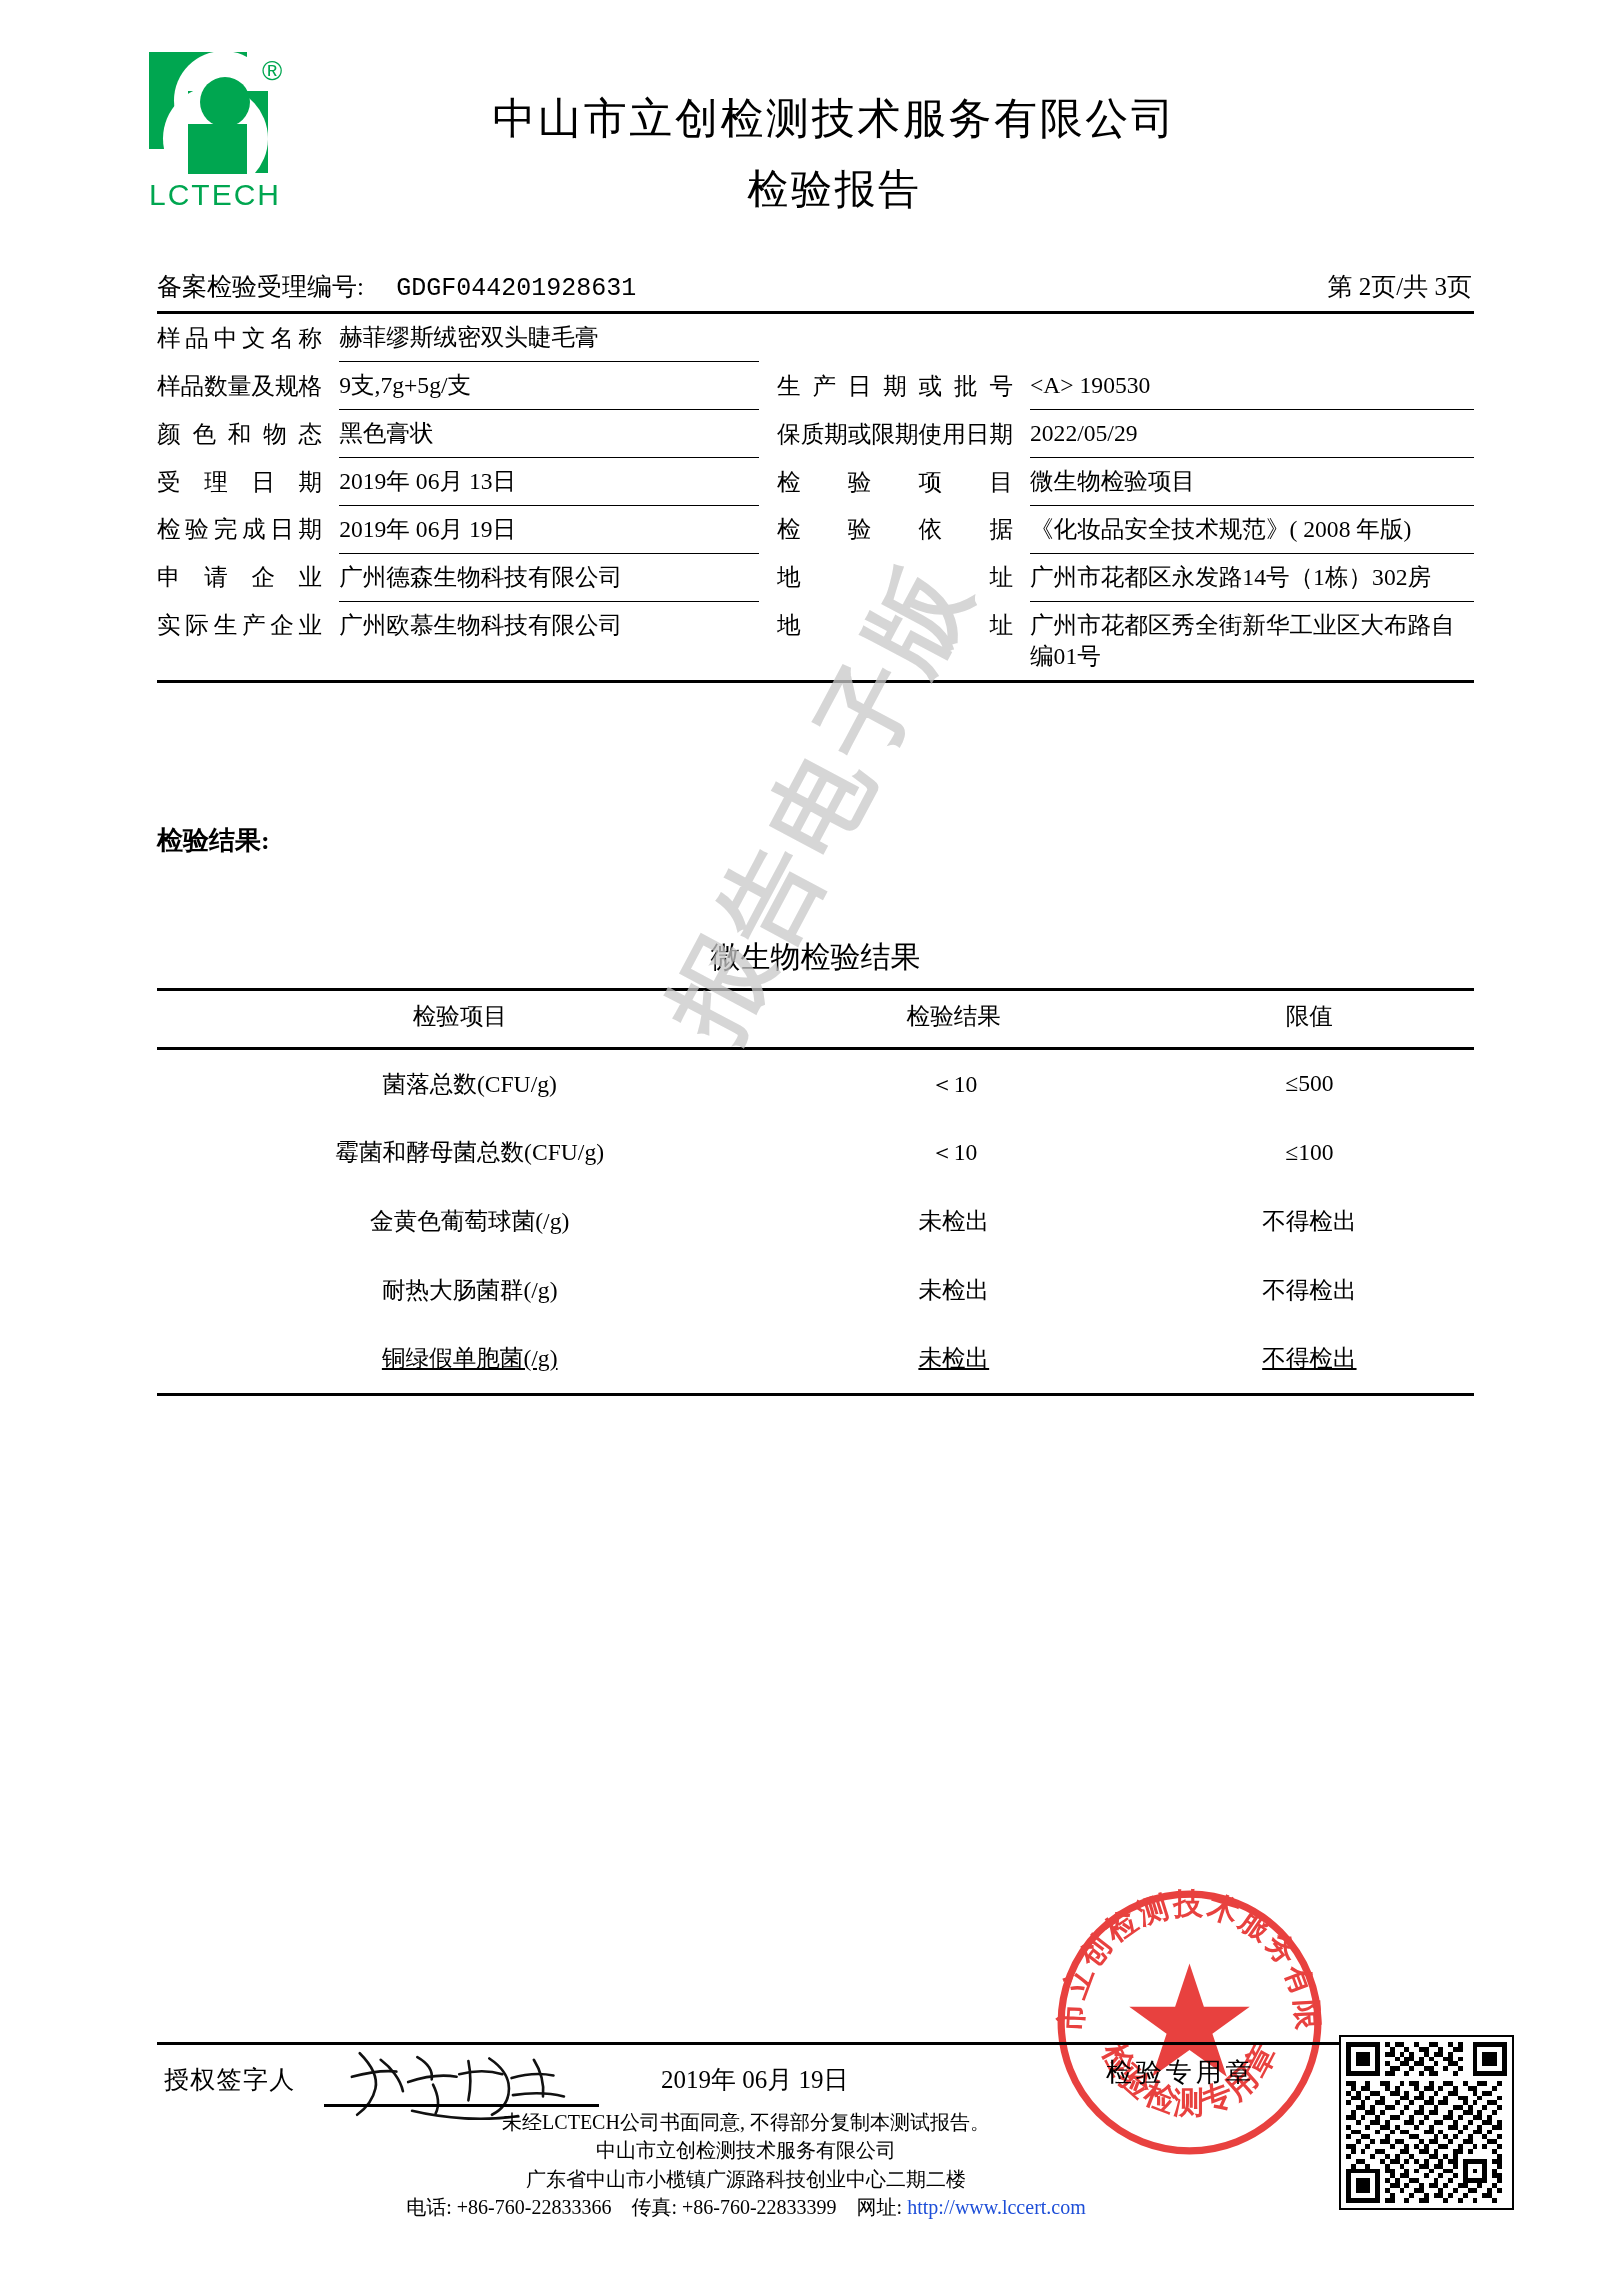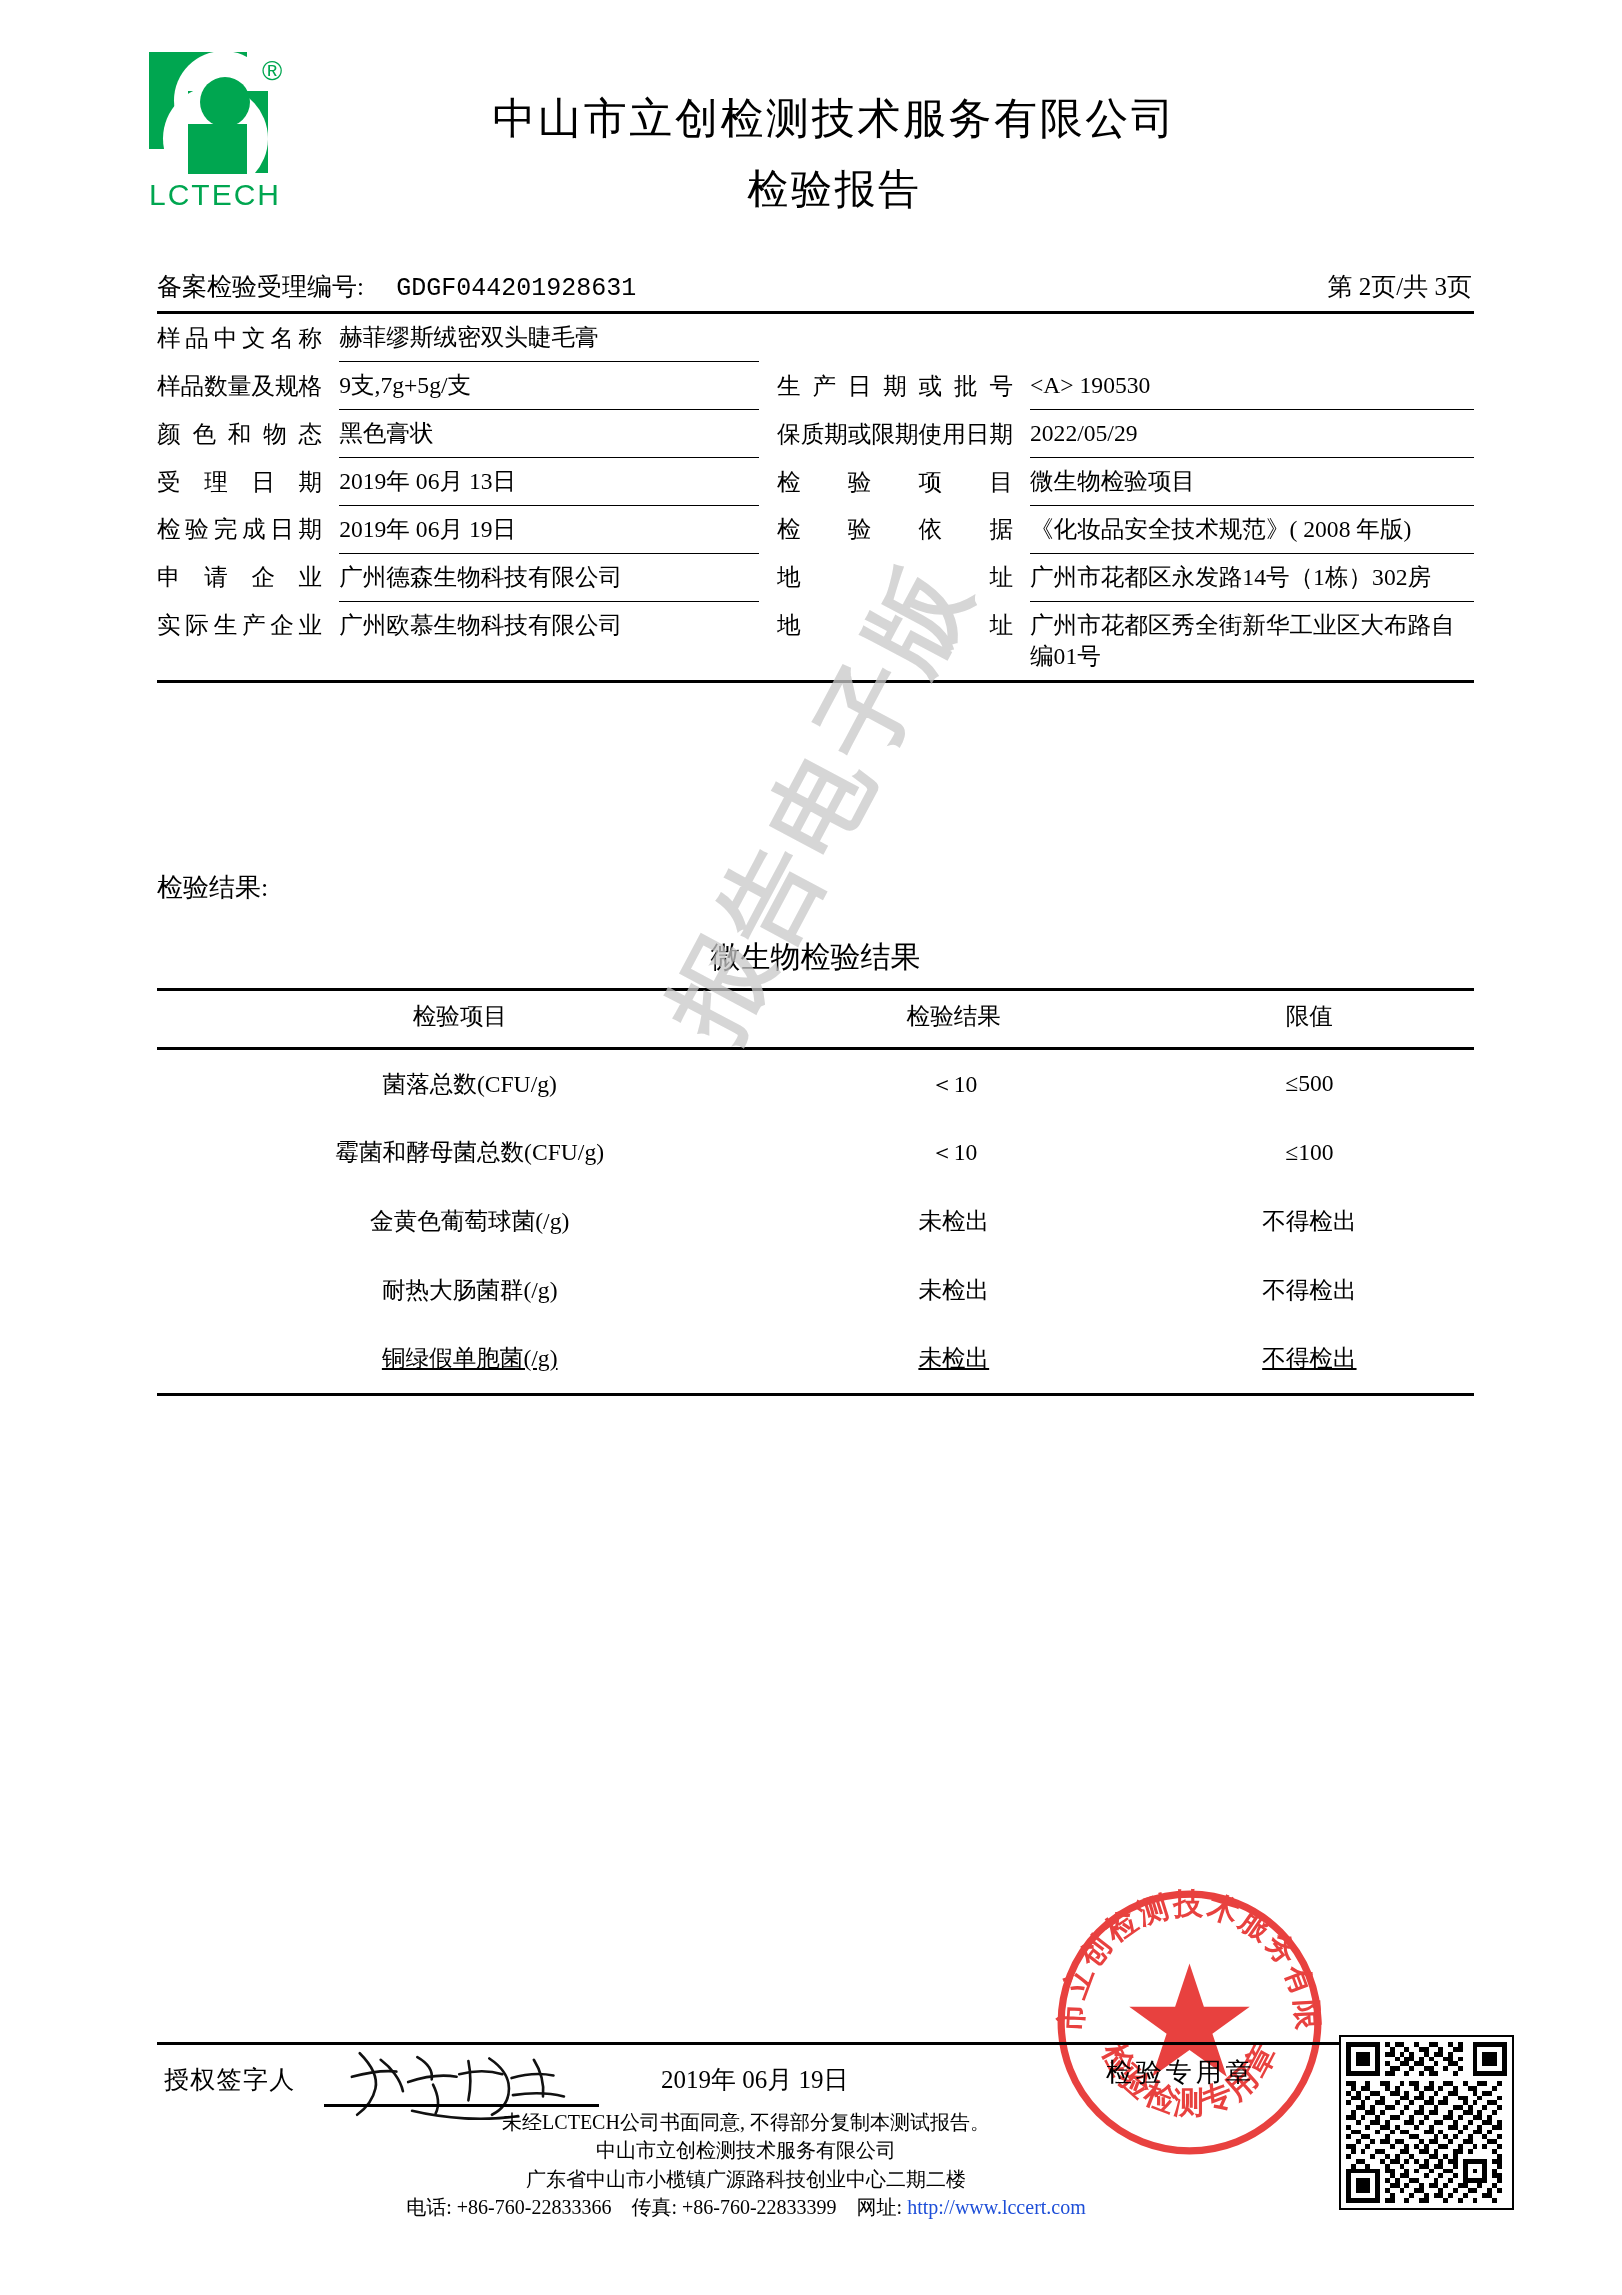--- a/index.html
+++ b/index.html
@@ -174,23 +174,23 @@
     border-bottom: none !important;
   }
   .val2 { width: 484px; }
   .info-table .val, .info-table .val2 { line-height: 1.32; }
   .nb { border-bottom: none !important; }
 
   
   .results-heading {
     position: absolute;
     left: 157px;
-    top: 870px;
+    top: 823px;
     font-size: 26px;
-    font-weight: normal;
+    font-weight: bold;
   }
   .results-caption {
     position: absolute;
     left: 157px;
     top: 937px;
     width: 1317px;
     text-align: center;
     font-size: 30px;
   }
   .results-table {

